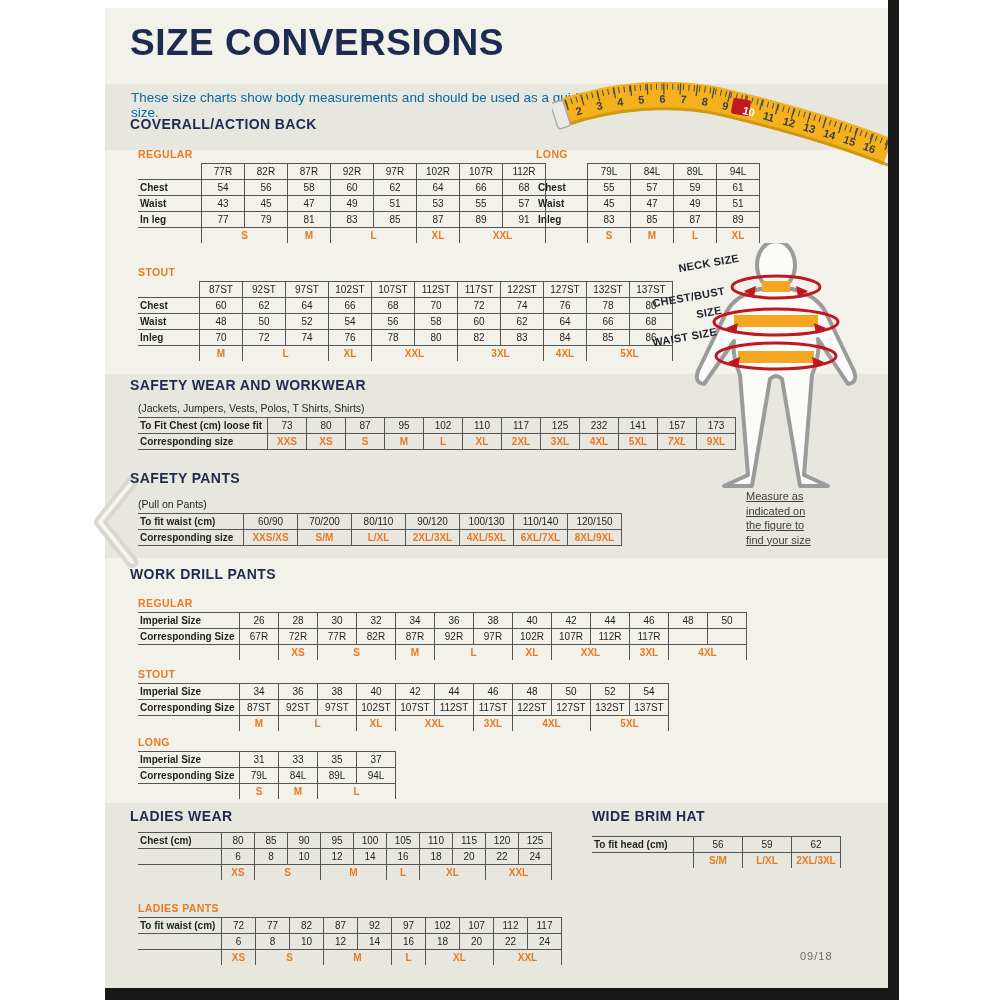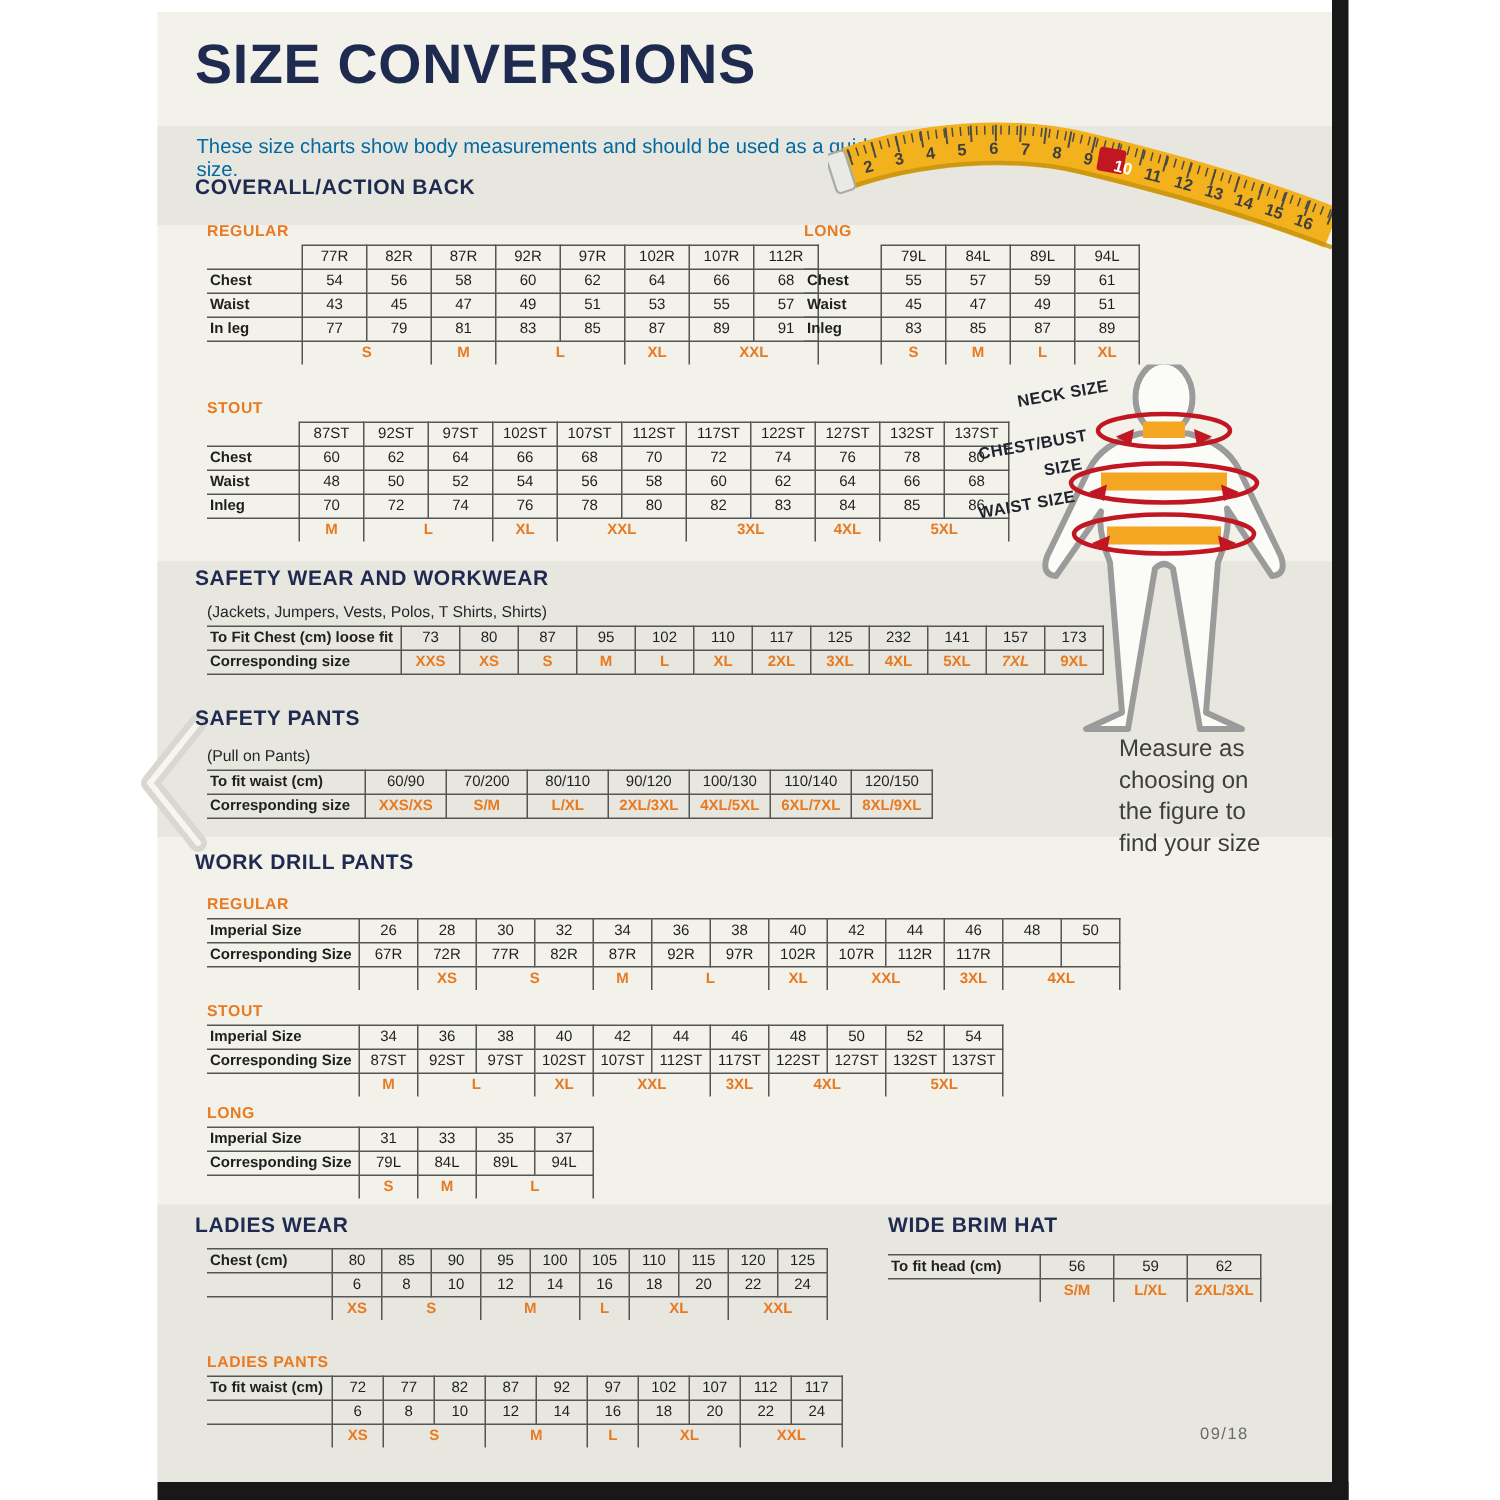--- a/index.html
+++ b/index.html
@@ -19,21 +19,21 @@
 
   table.sz{border-collapse:collapse;}
   table.sz td{border:1px solid #555;font-size:10px;text-align:center;height:15px;padding:0 1px;color:#1f1f1f;white-space:nowrap;}
   table.sz td.lbl{border-left:none;text-align:left;font-weight:bold;padding:0 3px 0 2px;}
   table.sz tr.first td.blank{border-top:none;}
   table.sz tr.orange td:not(.lbl){color:#e87a22;font-weight:bold;}
   table.sz tr.sizes td{border:0;border-left:1px solid #555;border-right:1px solid #555;color:#e87a22;font-weight:bold;}
   table.sz tr.sizes td.lbl{border:0;border-right:1px solid #555;}
 
   .fig-label{position:absolute;font-size:11px;font-weight:bold;color:#20242e;transform:rotate(-10deg);letter-spacing:.3px;white-space:nowrap;}
-  .fig-caption{position:absolute;font-size:16px;color:#3e3e3a;line-height:1.32;}
+  .fig-caption{position:absolute;font-size:11px;color:#3e3e3a;line-height:1.32;text-decoration:underline;}
   .tape-num{font-size:11px;font-weight:bold;fill:#3f3f3f;}
   .tape-num.hl{fill:#ffffff;}
 </style>
 </head>
 <body>
 
 <div class="stage">
   <div class="paper"></div>
   <div class="band" style="top:84px;height:66px;"></div>
   <div class="band" style="top:374px;height:184px;"></div>
@@ -274,21 +274,21 @@
         <polygon points="80,119 92,114 90,125"></polygon>
           <polygon points="176,119 164,114 166,125"></polygon>
       </g>
     </svg>
     <div class="fig-label" style="left:30px;top:14px;">NECK SIZE</div>
     <div class="fig-label" style="left:4px;top:48px;">CHEST/BUST</div>
     <div class="fig-label" style="left:48px;top:63px;">SIZE</div>
     <div class="fig-label" style="left:4px;top:88px;">WAIST SIZE</div>
     <div class="fig-caption" style="left:98px;top:246px;width:100px;">
       <div>Measure as</div>
-      <div>choosing on</div>
+      <div>indicated on</div>
       <div>the figure to</div>
       <div>find your size</div>
     </div>
   </div>
 
   <div class="abs sec-h" style="left:130px;top:377px;">SAFETY WEAR AND WORKWEAR</div>
   <div class="abs note" style="left:138px;top:402px;">(Jackets, Jumpers, Vests, Polos, T Shirts, Shirts)</div>
   <div class="abs" style="left:138px;top:417px;">
       <table class="sz">
         <tbody>

